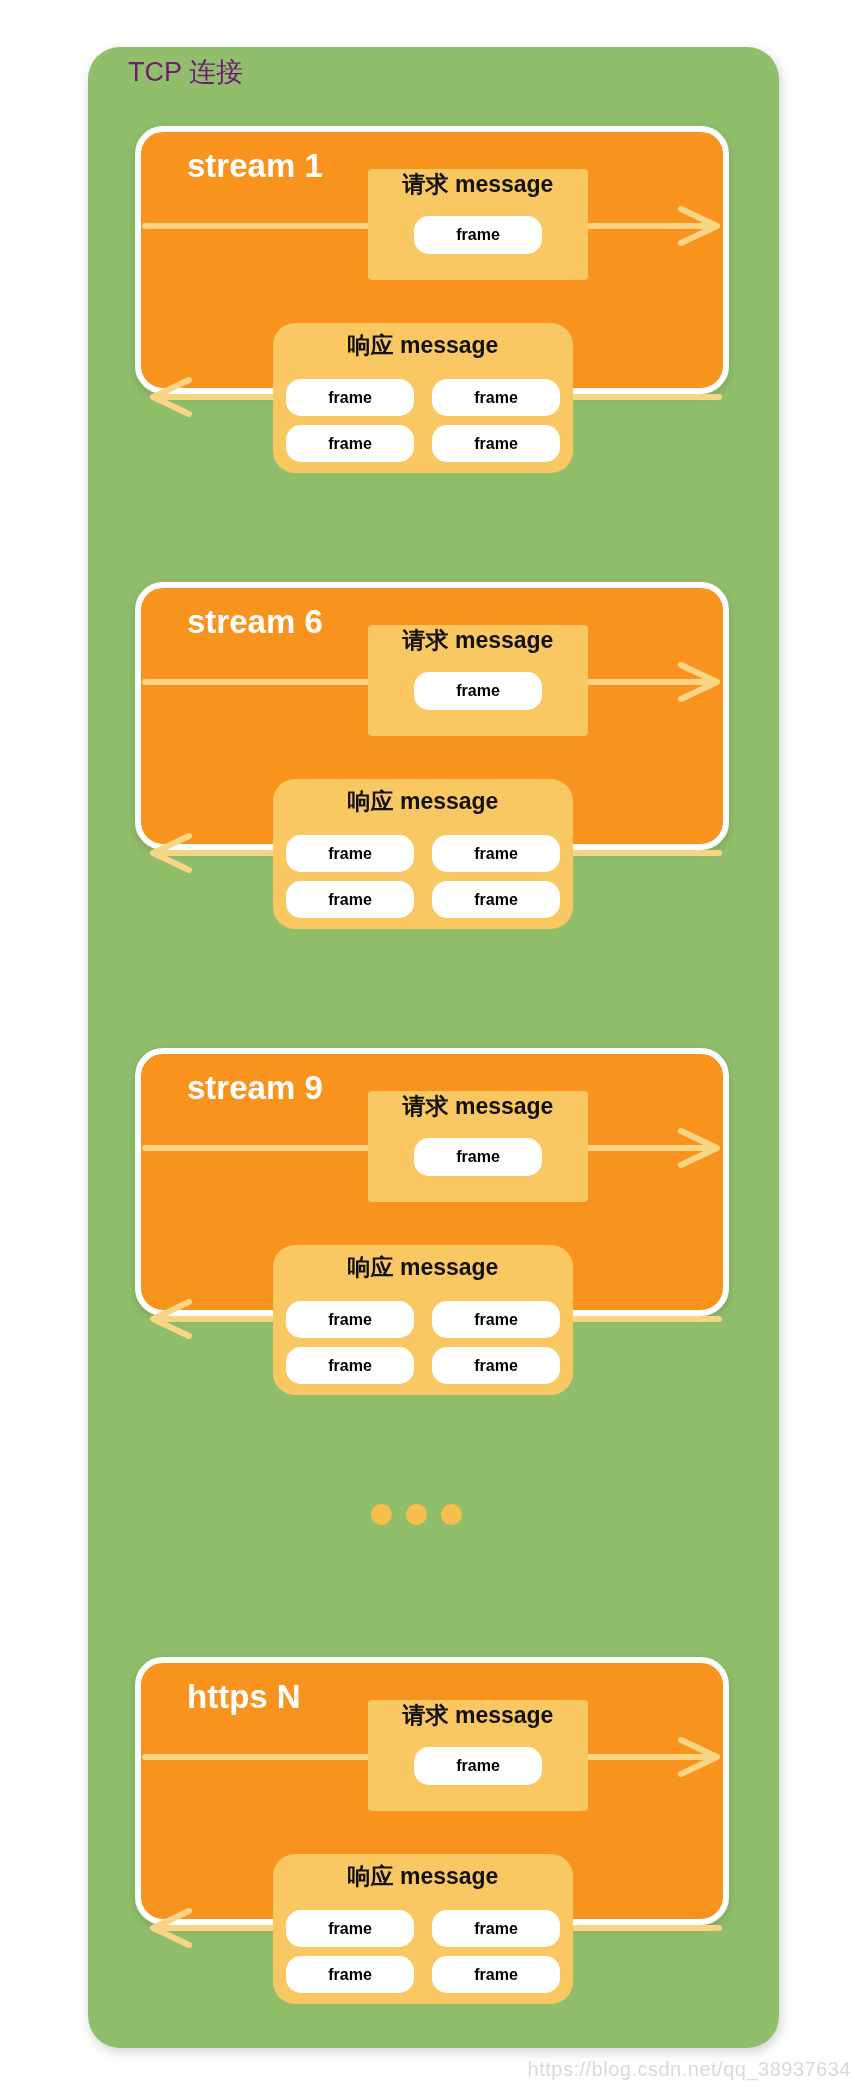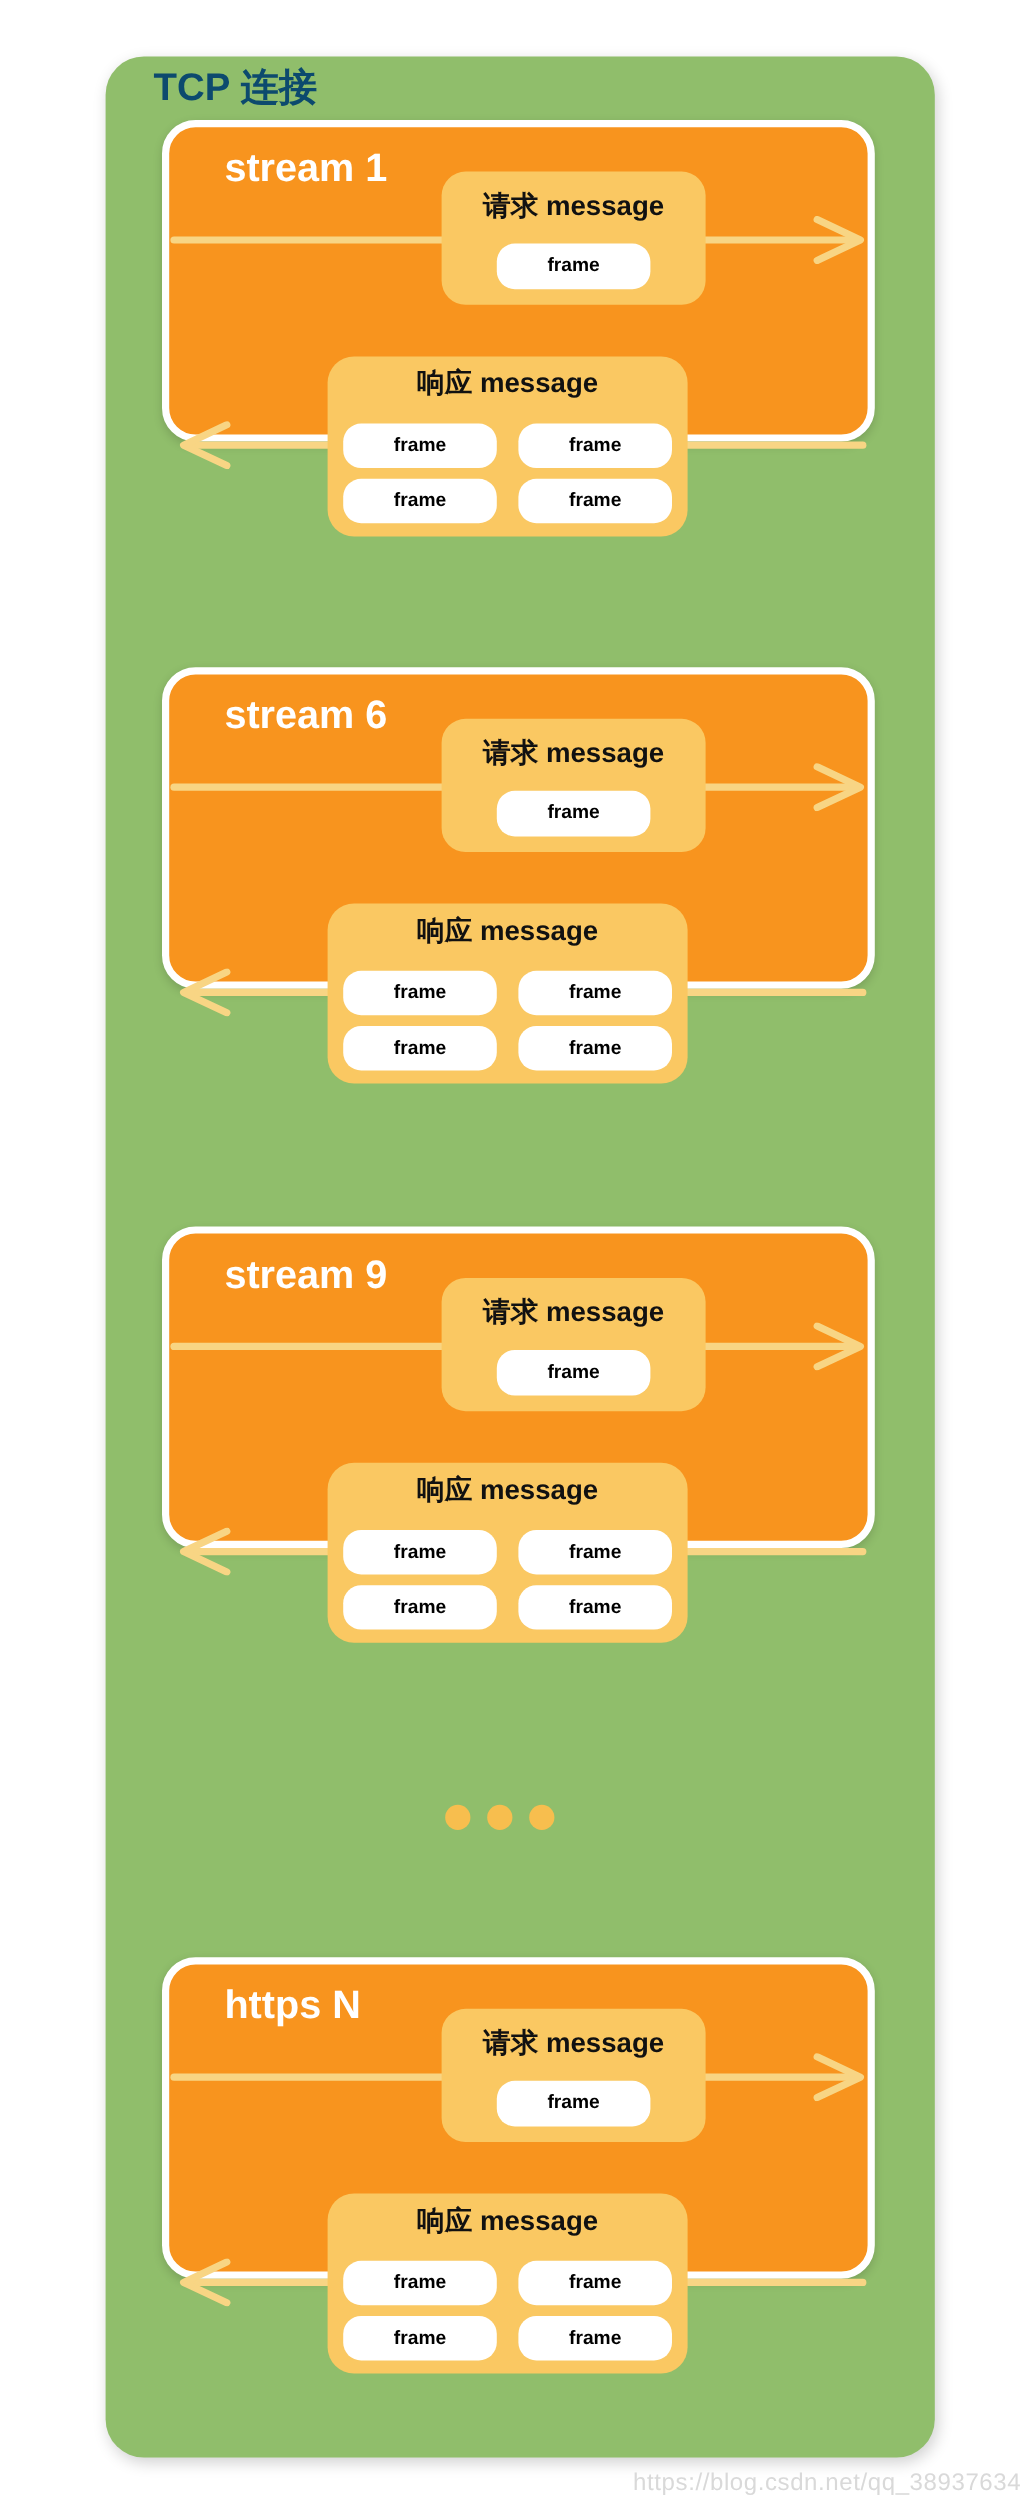--- a/index.html
+++ b/index.html
@@ -7,40 +7,41 @@
     position:relative;width:855px;height:2090px;background:#ffffff;
     font-family:"Liberation Sans","DejaVu Sans",sans-serif;overflow:hidden;
   }
   .tcp-box{
     position:absolute;left:88px;top:47px;width:691px;height:2001px;
     background:var(--green,#90BE6B);border-radius:32px;
     box-shadow:2px 4px 12px rgba(0,0,0,0.18);
   }
   .tcp-title{
     position:absolute;left:40px;top:8px;margin:0;
-    color:#0c4a6e;font-weight:bold;font-size:32px;line-height:34px;
+    color:#701a75;font-weight:normal;font-size:27px;line-height:34px;
   }
   .stream{
     position:absolute;left:47px;width:594px;height:268px;box-sizing:border-box;
     background:var(--orange,#F8941E);border:6px solid #ffffff;border-radius:28px;
     box-shadow:0 3px 8px rgba(0,0,0,0.15);
+    margin-top:26px;
   }
   .stream-label{
     position:absolute;left:46px;top:15px;margin:0;
     color:#ffffff;font-size:33px;line-height:38px;font-weight:bold;z-index:3;
   }
   .arrow{position:absolute;left:0;width:582px;height:40px;z-index:1;display:block;}
   .arrow-right{top:74px;}
   .arrow-left{top:245px;}
   .arrow path{stroke:var(--arrow,#F8D584);stroke-width:6;fill:none;
     stroke-linecap:round;stroke-linejoin:round;}
   .msg{
     position:absolute;background:var(--amber,#FAC862);z-index:2;box-sizing:border-box;
   }
-  .msg.request{left:227px;top:37px;width:220px;height:111px;border-radius:20px;padding-top:13px;}
+  .msg.request{left:227px;top:37px;width:220px;height:111px;border-radius:4px;}
   .msg.response{left:132px;top:191px;width:300px;height:150px;border-radius:22px;padding-top:7px;}
   .msg-title{
     margin:0;text-align:center;font-size:23px;line-height:30px;
     font-weight:bold;color:#111111;
   }
   .req-pills{display:flex;justify-content:center;margin-top:17px;}
   .res-pills{
     display:grid;grid-template-columns:128px 128px;
     column-gap:18px;row-gap:9px;justify-content:center;margin-top:19px;
   }

